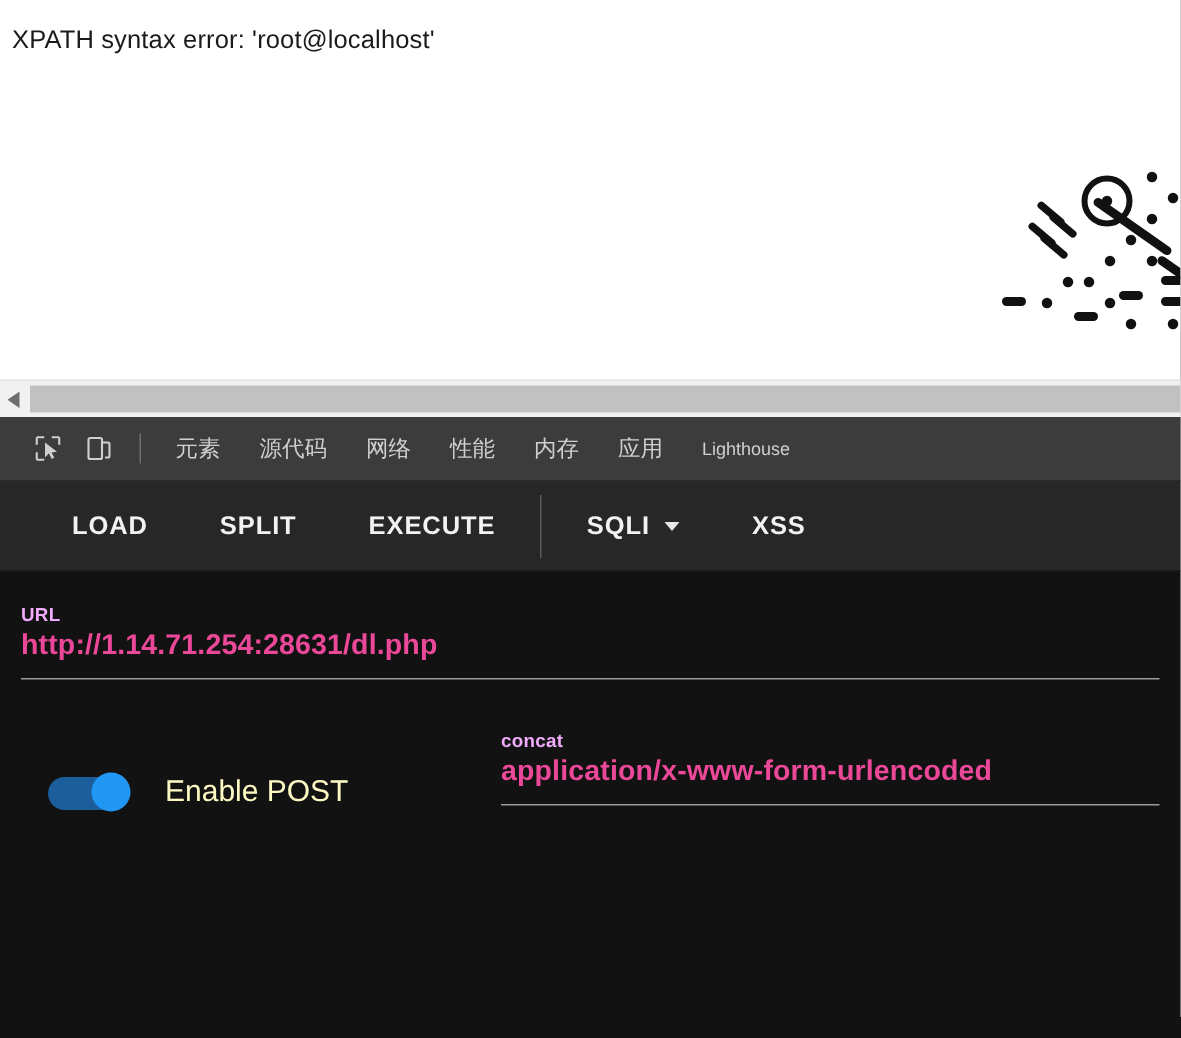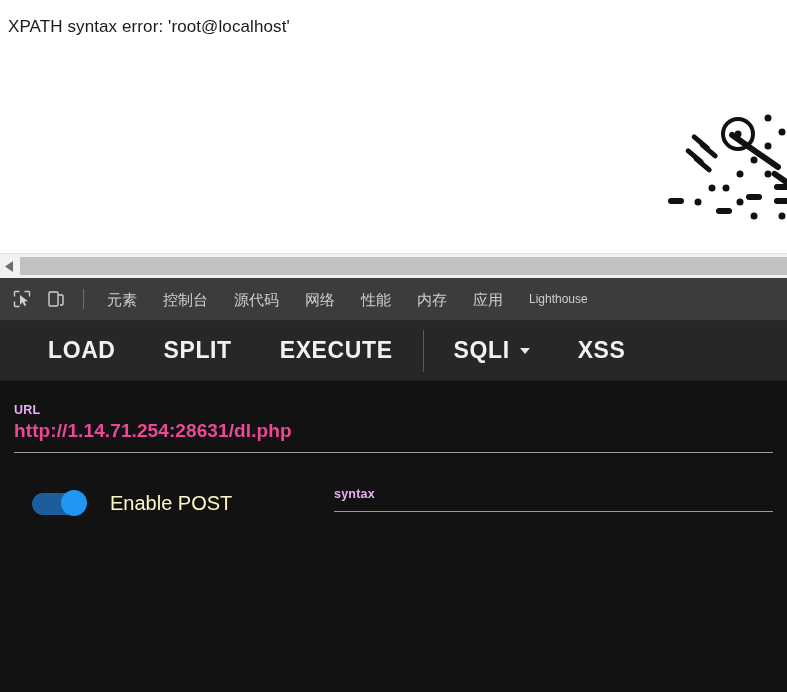--- a/index.html
+++ b/index.html
@@ -77,21 +77,21 @@
     background: #121212;
     display: flex;
     flex-direction: column;
   }
 
   .dt-tabbar {
     height: 43px;
     background: #3c3c3c;
     display: flex;
     align-items: center;
-    padding: 0 5px;
+    padding: 0 15px;
     flex: 0 0 auto;
     border-bottom: 1px solid #2b2b2b;
   }
   .dt-icon-btn {
     width: 34px; height: 34px;
     display: flex;
     align-items: center;
     justify-content: center;
   }
   .dt-icon-btn svg { display: block; }
@@ -114,21 +114,21 @@
     height: 60px;
     background: #272727;
     display: flex;
     align-items: center;
     flex: 0 0 auto;
     border-bottom: 1px solid #1b1b1b;
     padding-left: 24px;
   }
   .ext-btn {
     color: #f2f2f2;
-    font-size: 23px;
+    font-size: 17px;
     font-weight: bold;
     letter-spacing: 0.6px;
     padding: 0 24px;
     display: flex;
     align-items: center;
     gap: 10px;
     white-space: nowrap;
   }
   .caret {
     width: 0; height: 0;
@@ -301,21 +301,20 @@
       </div>
       <div class="dt-icon-btn">
         <svg width="18" height="18" viewBox="0 0 18 18" xmlns="http://www.w3.org/2000/svg">
           <rect x="2" y="2" width="9" height="14" rx="1.2" fill="none" stroke="#cfcfcf" stroke-width="1.4"></rect>
           <path d="M11 5 h4 a1 1 0 0 1 1 1 v8 a1 1 0 0 1 -1 1 h-2" fill="none" stroke="#cfcfcf" stroke-width="1.4"></path>
         </svg>
       </div>
       <div class="dt-divider"></div>
 
       <div class="dt-tab">元素</div>
-      <div class="dt-tab">控制台</div>
       <div class="dt-tab">源代码</div>
       <div class="dt-tab">网络</div>
       <div class="dt-tab">性能</div>
       <div class="dt-tab">内存</div>
       <div class="dt-tab">应用</div>
       <div class="dt-tab latin">Lighthouse</div>
     </div>
 
     <div class="ext-toolbar">
       <div class="ext-btn">LOAD</div>
@@ -340,21 +339,22 @@
       <div class="row-post">
         <div class="toggle-wrap">
           <div class="toggle">
             <div class="toggle-track"></div>
             <div class="toggle-knob"></div>
           </div>
           <div class="toggle-label">Enable POST</div>
         </div>
 
         <div class="field enctype-field">
-          <div class="field-label">syntax</div>
+          <div class="field-label">concat</div>
+          <div class="field-value">application/x-www-form-urlencoded</div>
           <div class="field-underline"></div>
         </div>
       </div>
 
 
     </div>
   </div>
 </div>
 
 </body></html>

